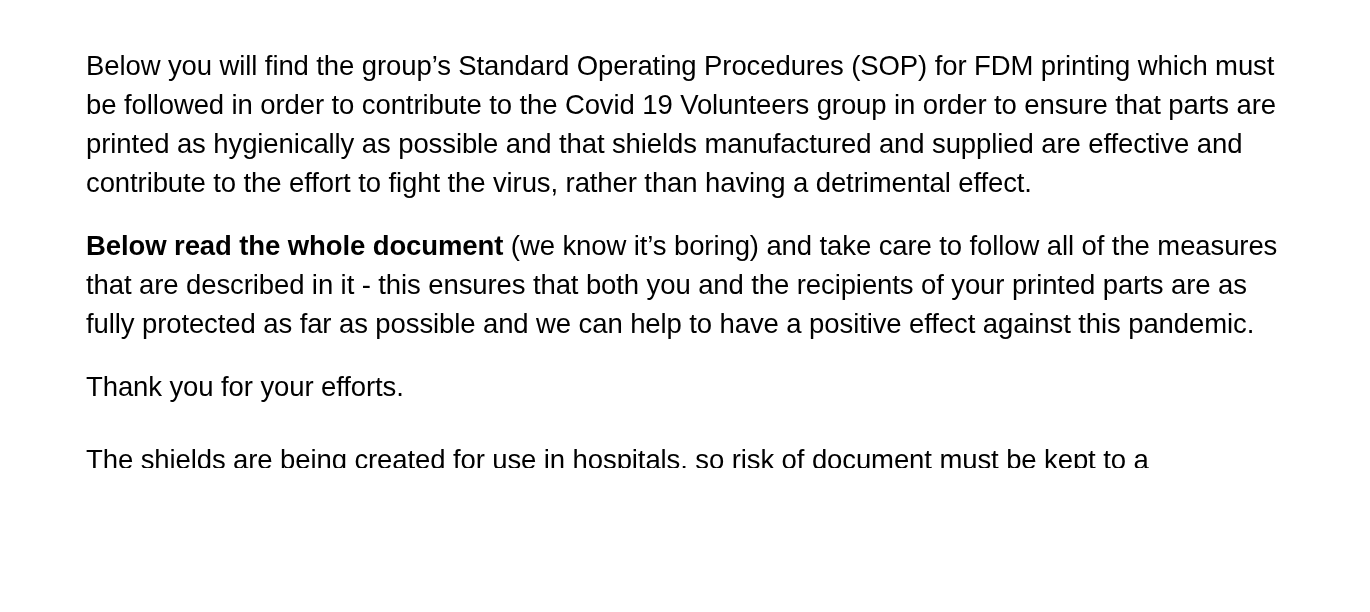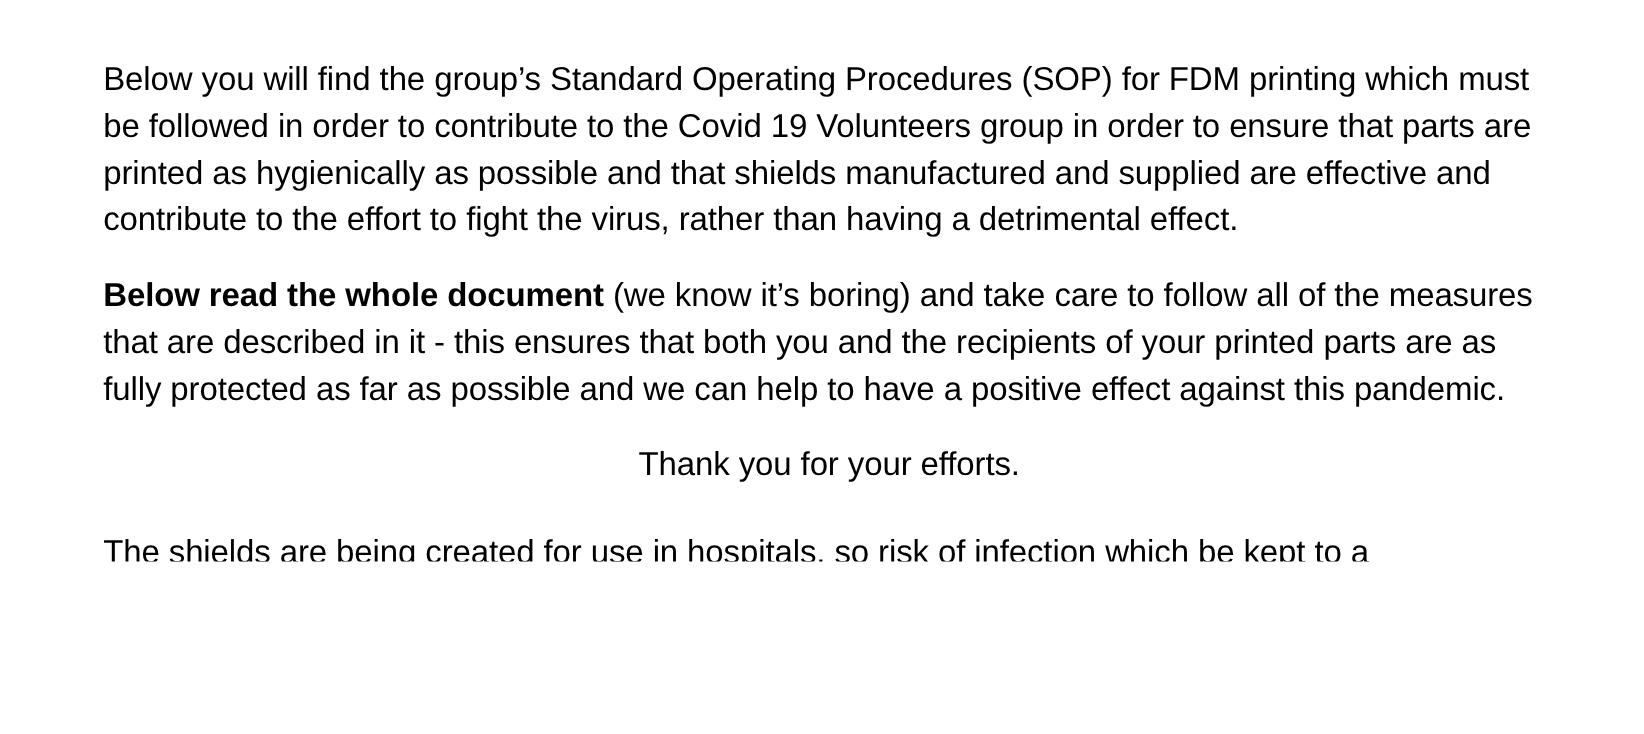--- a/index.html
+++ b/index.html
@@ -42,21 +42,20 @@
   h2.section-heading {
     margin: 42px 0 0 0;
     font-size: 33px;
     line-height: 42px;
     font-weight: bold;
     letter-spacing: -0.2px;
     color: #000000;
   }
   p.para.tight {
     margin-bottom: 22px;
-    text-align: center;
   }
   .clipped-para {
     margin: 34px 0 0 0;
     font-size: 27.5px;
     line-height: 39px;
     letter-spacing: -0.1px;
     color: #000000;
     height: 28px;
     overflow: hidden;
   }
@@ -67,16 +66,16 @@
 <div class="page">
   <div class="doc-body">
 
     <p class="para">Below you will find the group’s Standard Operating Procedures (SOP) for FDM printing which must be followed in order to contribute to the Covid 19 Volunteers group in order to ensure that parts are printed as hygienically as possible and that shields manufactured and supplied are effective and contribute to the effort to fight the virus, rather than having a detrimental effect.</p>
 
     <p class="para"><span class="bold">Below read the whole document</span><span> (we know it’s boring) and take care to follow all of the measures that are described in it - this ensures that both you and the recipients of your printed parts are as fully protected as far as possible and we can help to have a positive effect against this pandemic.</span></p>
 
     <p class="para tight">Thank you for your efforts.</p>
 
 
-    <p class="clipped-para">The shields are being created for use in hospitals, so risk of infection which be kept to a</p>
+    <p class="clipped-para">The shields are being created for use in hospitals, so risk of document must be kept to a</p>
 
   </div>
 </div>
 
 </body></html>

